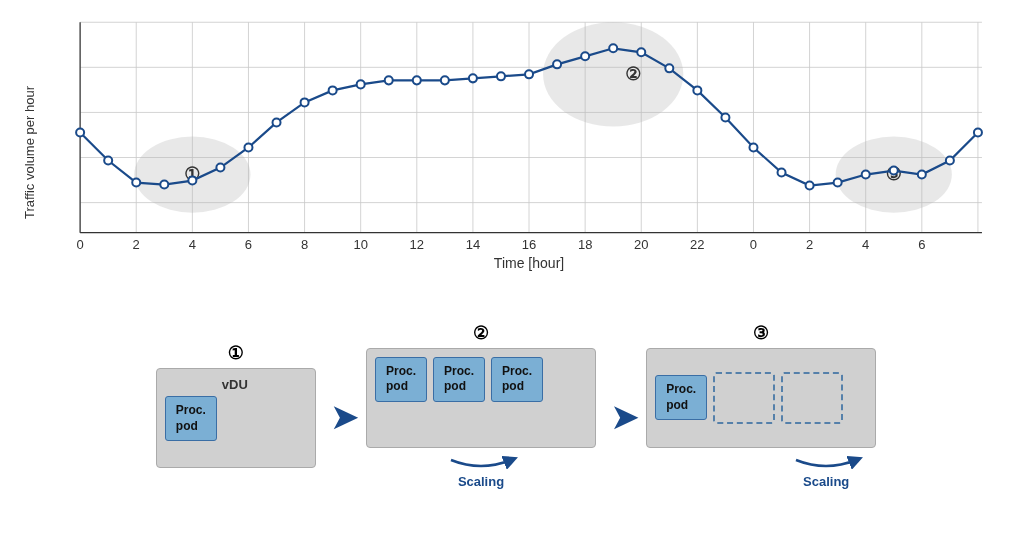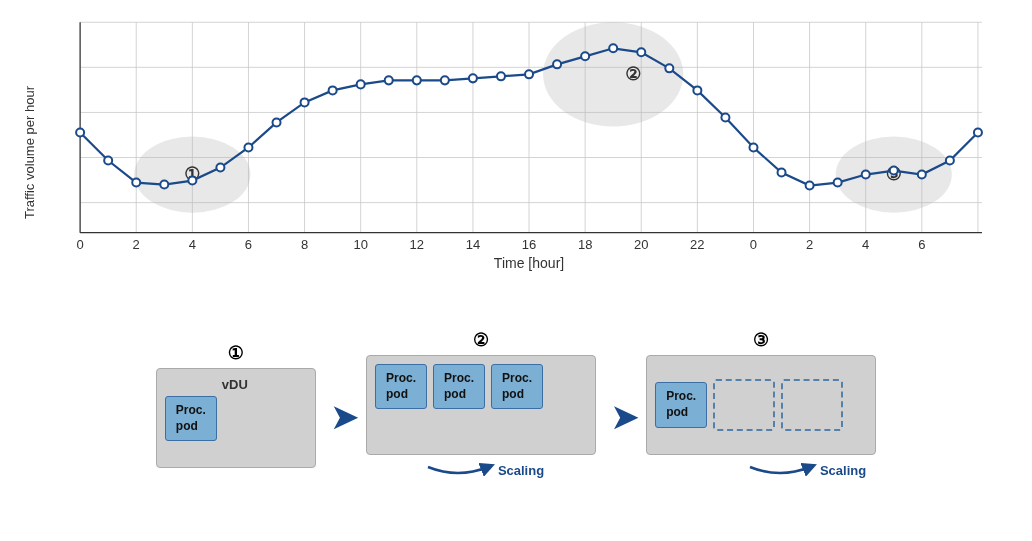--- a/index.html
+++ b/index.html
@@ -95,21 +95,21 @@
 
     .scaling-label {
       font-size: 13px;
       font-weight: bold;
       color: #1a4a8a;
       text-align: center;
     }
 
     .scaling-arrow-area {
       display: flex;
-      flex-direction: row;
+      flex-direction: column;
       align-items: center;
       margin-top: 4px;
     }
   </style>
 </head>
 <body>
 
 <div class="main-container">
 
   <div class="chart-area">

